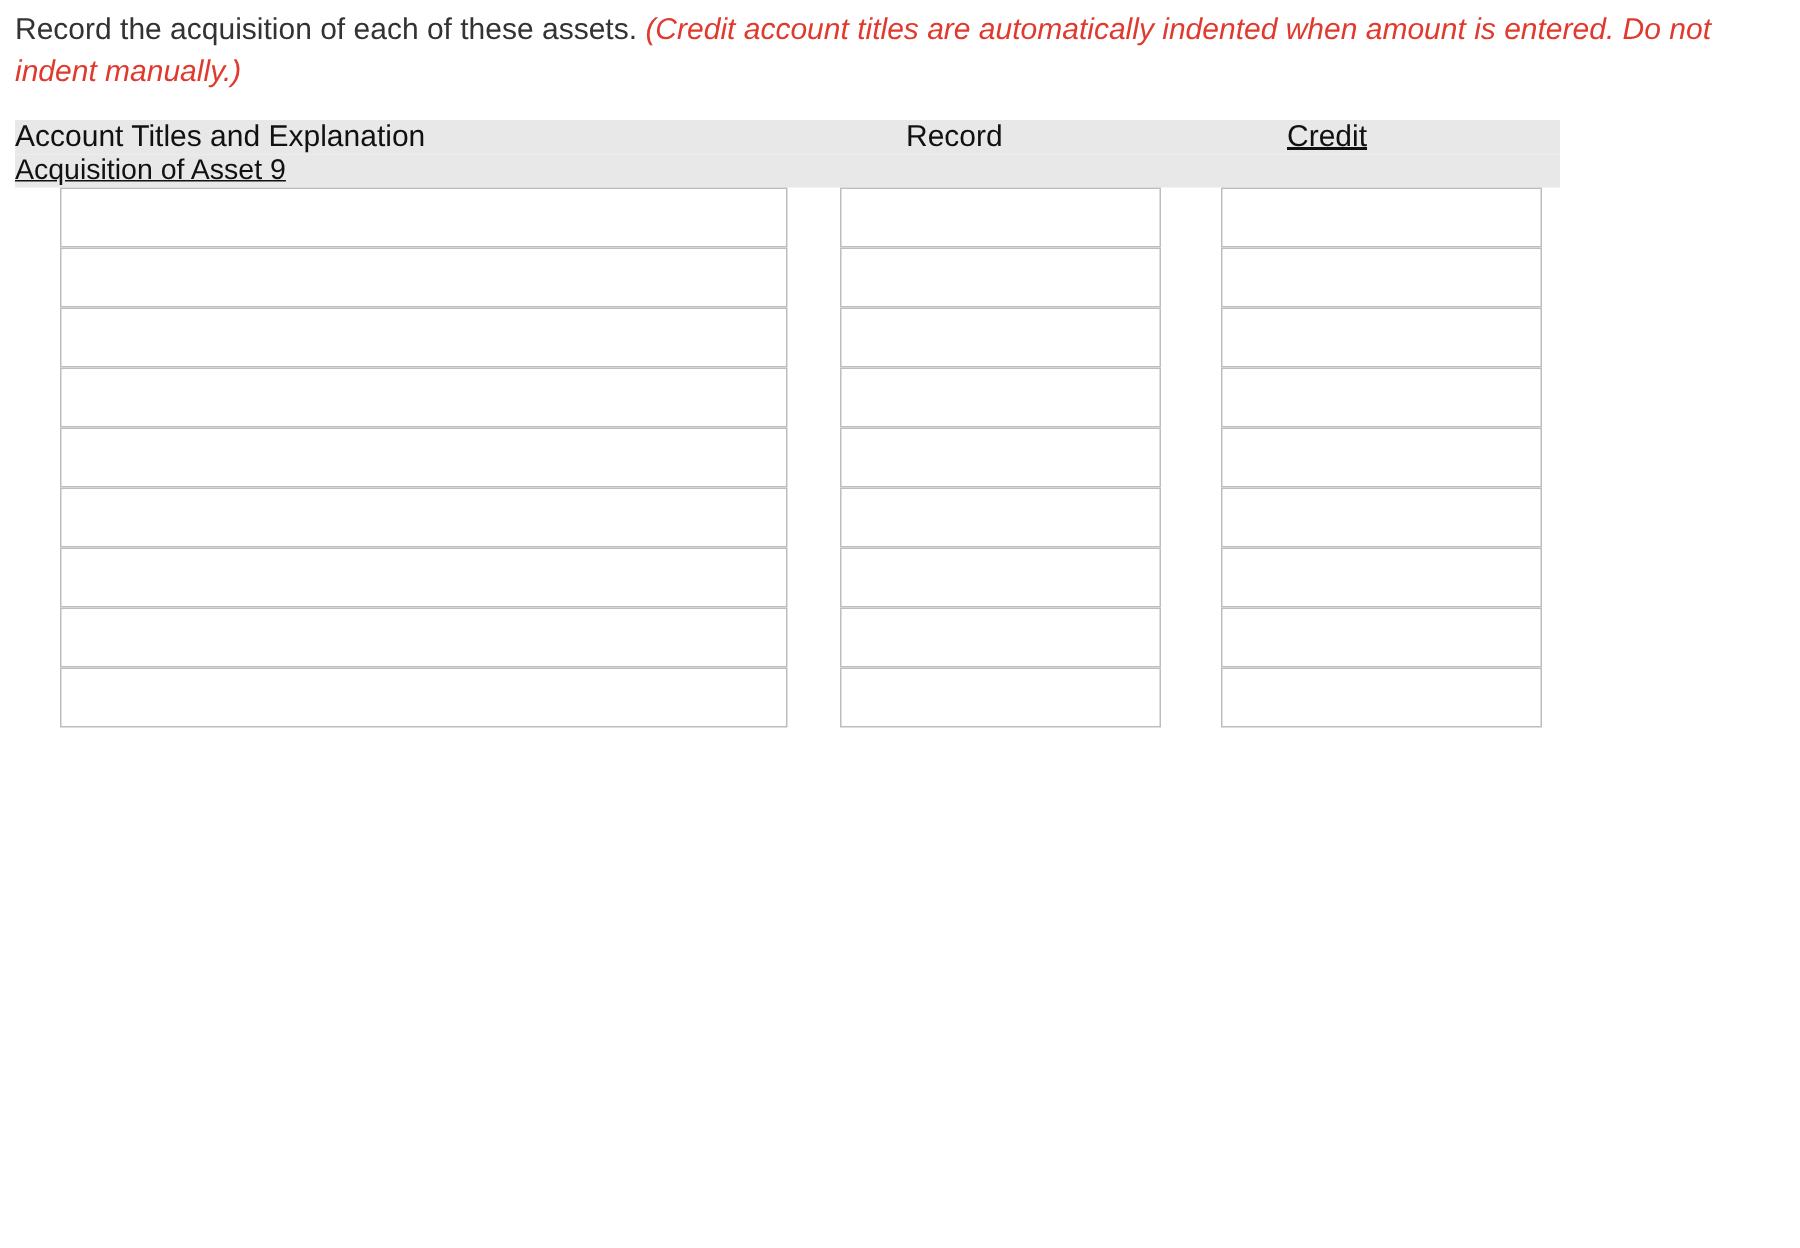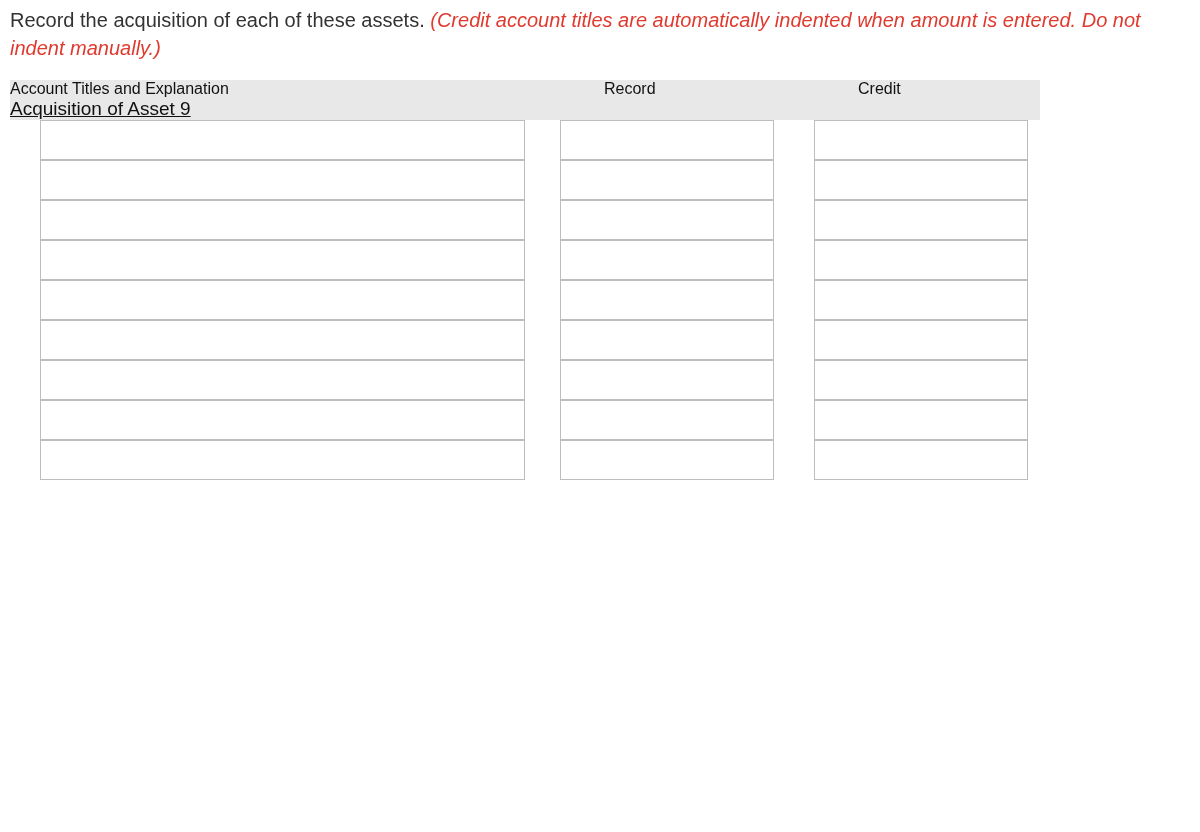--- a/index.html
+++ b/index.html
@@ -29,40 +29,40 @@
     }
     table.journal td, table.journal th {
       padding: 0;
       text-align: left;
       font-weight: normal;
     }
     .hdr-row td {
       background: #e8e8e8;
       padding: 16px 10px 10px 10px;
       font-weight: 700;
-      font-size: 16px;
+      font-size: 20px;
       color: #111;
     }
     .section-row td {
       background: #e8e8e8;
       padding: 10px 10px 12px 10px;
       font-weight: 700;
       font-size: 19px;
       color: #111;
       text-decoration: underline;
     }
     .entry-row td {
       padding: 12px 10px;
     }
     .gap-cell {
       width: 28px;
     }
     .col-account { width: 522px; }
     .col-debit   { width: 226px; }
-    .col-credit  { width: 226px; }
+    .col-credit  { width: 226px; text-decoration: underline; }
     input[type="text"] {
       width: 100%;
       height: 40px;
       border: 1px solid #bdbdbd;
       font-size: 16px;
       padding: 4px 6px;
       background: #fff;
     }
     .col-account input { width: 485px; }
     .col-debit  input,

